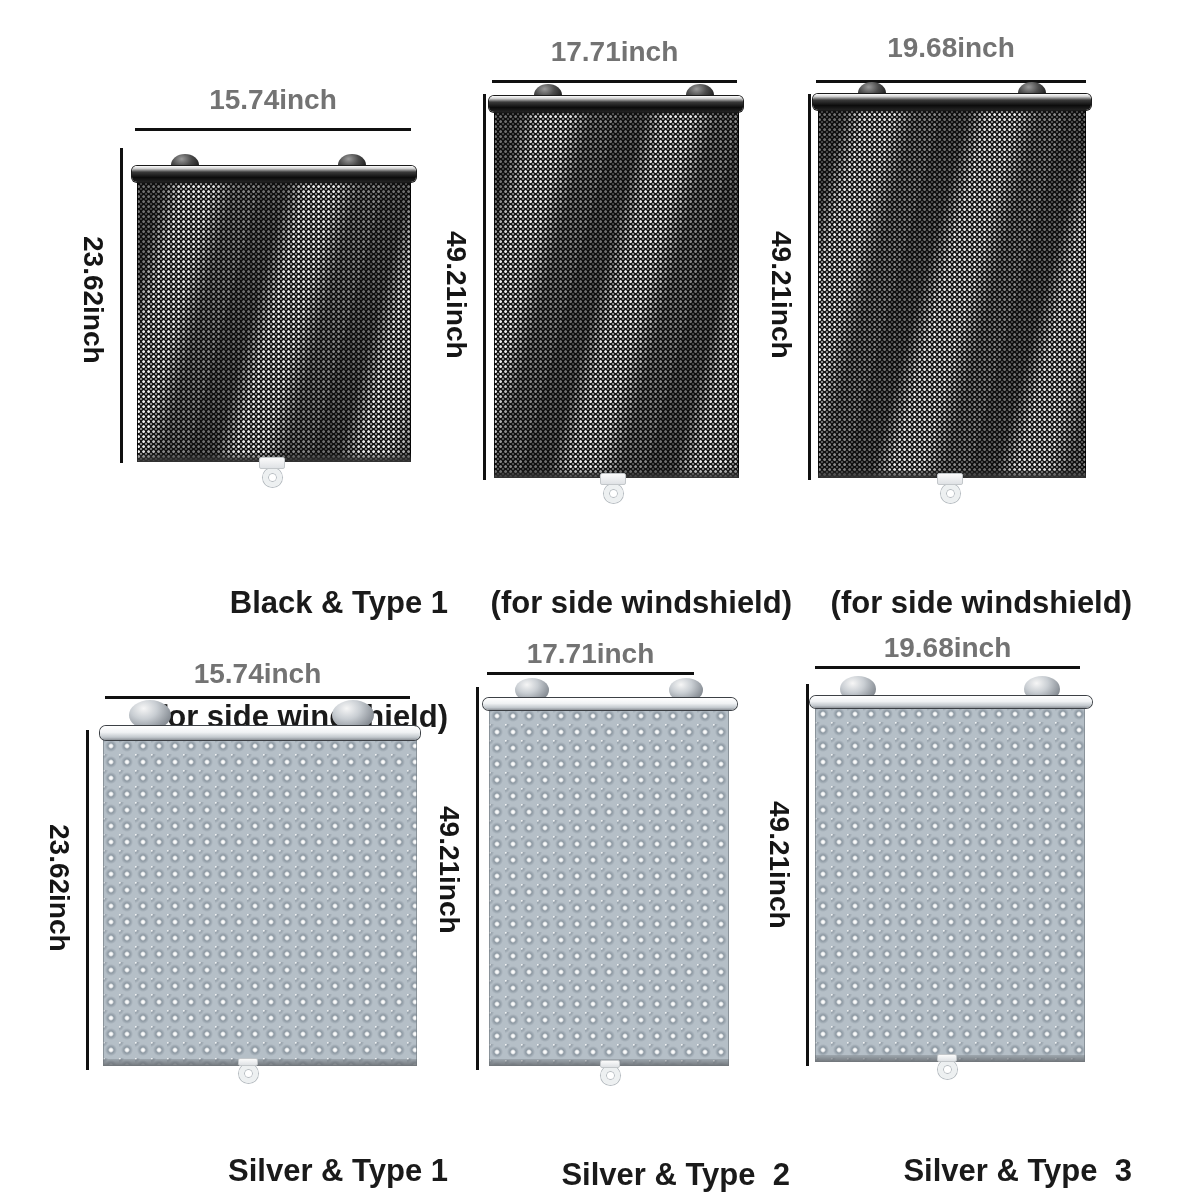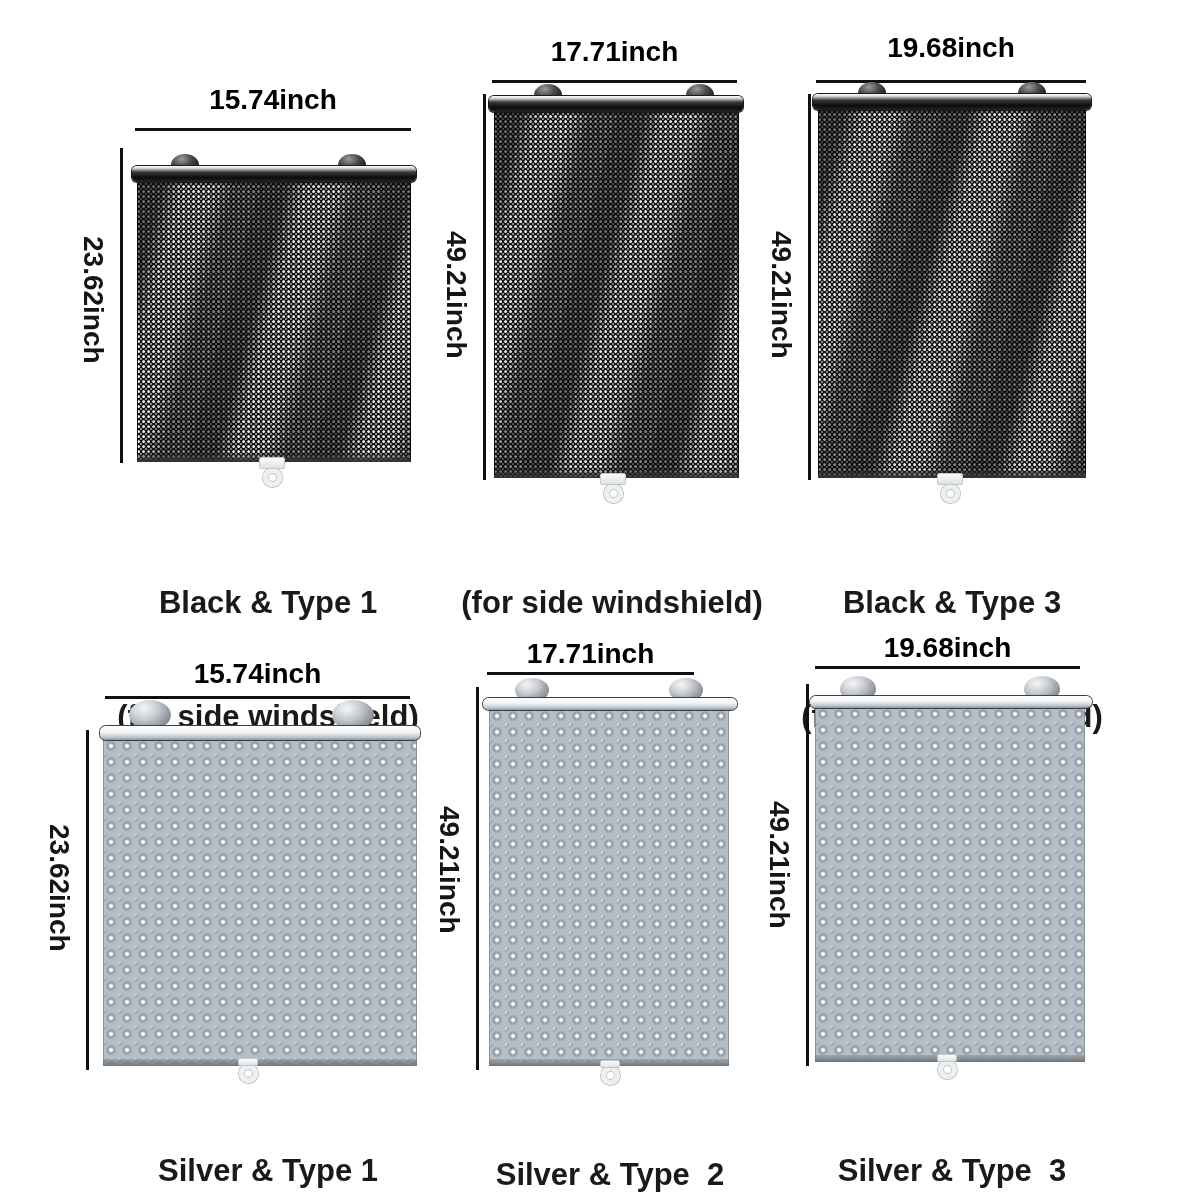--- a/index.html
+++ b/index.html
@@ -5,21 +5,21 @@
   html,body{margin:0;padding:0;background:#fff;}
   #canvas{
     position:relative;width:1200px;height:1200px;background:#ffffff;overflow:hidden;
     font-family:"Liberation Sans",sans-serif;
   }
   .product{position:absolute;inset:0;pointer-events:none;}
 
   
   .wline{position:absolute;height:3px;background:#101010;}
   .vline{position:absolute;width:3px;background:#101010;}
-  .wlabel{position:absolute;text-align:center;font-size:28px;font-weight:700;color:#000000;line-height:32px;}
+  .wlabel{position:absolute;text-align:center;font-size:28px;font-weight:700;color:#737373;line-height:32px;}
   .vlabel{
     position:absolute;writing-mode:vertical-rl;text-orientation:mixed;
     font-size:28px;font-weight:700;color:#151515;
     display:flex;align-items:center;justify-content:center;width:36px;
   }
 
   
   .bar{position:absolute;z-index:3;}
   .bar.black-bar{background:linear-gradient(to bottom,#ffffff 0%,#cfcfcf 16%,#3a3a3a 38%,#0c0c0c 72%,#232323 100%);border-radius:5px;box-shadow:0 0 0 1px #1a1a1a;}
   .bar.silver-bar{background:linear-gradient(to bottom,#ffffff 0%,#f0f2f4 45%,#c2c8cd 80%,#8d9298 100%);border-radius:6px;box-shadow:0 0 0 1px #3c4045;}
@@ -53,21 +53,21 @@
     box-shadow:inset 0 0 0 1px rgba(120,128,136,0.7);
   }
   .fabric.silver-fabric::after{content:"";position:absolute;left:0;right:0;bottom:0;height:7px;background:linear-gradient(to bottom,rgba(90,95,100,0.25),#72777c);}
 
   
   .tab{position:absolute;width:26px;height:12px;background:linear-gradient(#fbfbfb,#dfe2e5);border:1px solid #c3c7ca;border-radius:2px;z-index:4;box-sizing:border-box;}
   .tab.small{width:20px;height:8px;}
   .ring{position:absolute;width:19px;height:19px;border:5px solid #edf0f1;border-radius:50%;box-shadow:0 0 0 1px #b6bcc1, inset 0 0 0 1px #b6bcc1;background:transparent;box-sizing:border-box;z-index:3;}
 
   
-  .caption{position:absolute;text-align:center;font-size:31px;font-weight:700;color:#1a1a1a;line-height:38px;white-space:pre-wrap;}
+  .caption{position:absolute;text-align:right;font-size:31px;font-weight:700;color:#1a1a1a;line-height:38px;white-space:pre-wrap;}
 
   
   .p1 .wlabel{left:135px;top:84px;width:276px;}
   .p1 .wline{left:135px;top:128px;width:276px;}
   .p1 .vline{left:120px;top:148px;height:315px;}
   .p1 .vlabel{left:75px;top:210px;height:180px;}
   .p1 .cup.l{left:171px;top:154px;}
   .p1 .cup.r{left:338px;top:154px;}
   .p1 .bar{left:132px;top:166px;width:284px;height:16px;}
   .p1 .fabric{left:137px;top:180px;width:274px;height:282px;}
@@ -178,21 +178,20 @@
     <div class="wline"></div>
     <div class="vline"></div>
     <div class="vlabel">49.21inch</div>
     <div class="cup black-cup l"></div>
     <div class="cup black-cup r"></div>
     <div class="bar black-bar"></div>
     <div class="fabric black-fabric"></div>
     <div class="tab"></div>
     <div class="ring"></div>
     <div class="caption">
-      <div>Black &amp; Type 3</div>
       <div>(for side windshield)</div>
     </div>
   </div>
 
   <div class="product p4">
     <div class="wlabel">15.74inch</div>
     <div class="wline"></div>
     <div class="vline"></div>
     <div class="vlabel">23.62inch</div>
     <div class="cup silver-cup l"></div>

